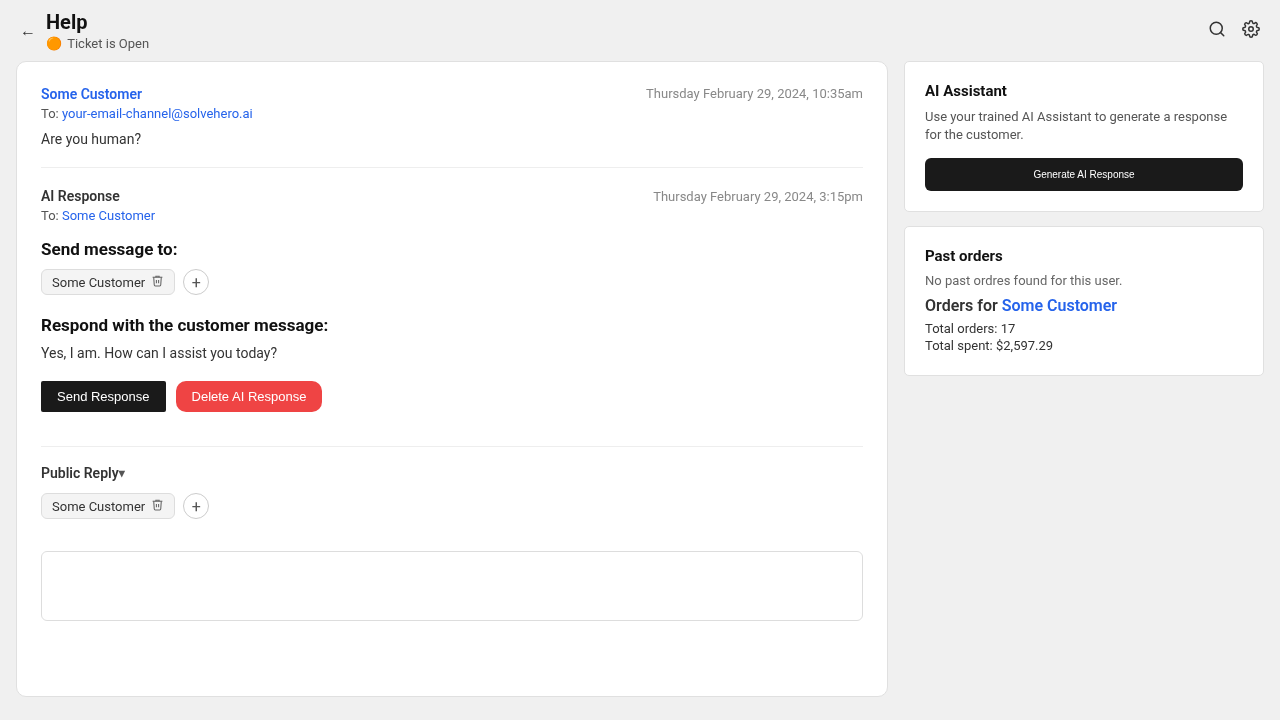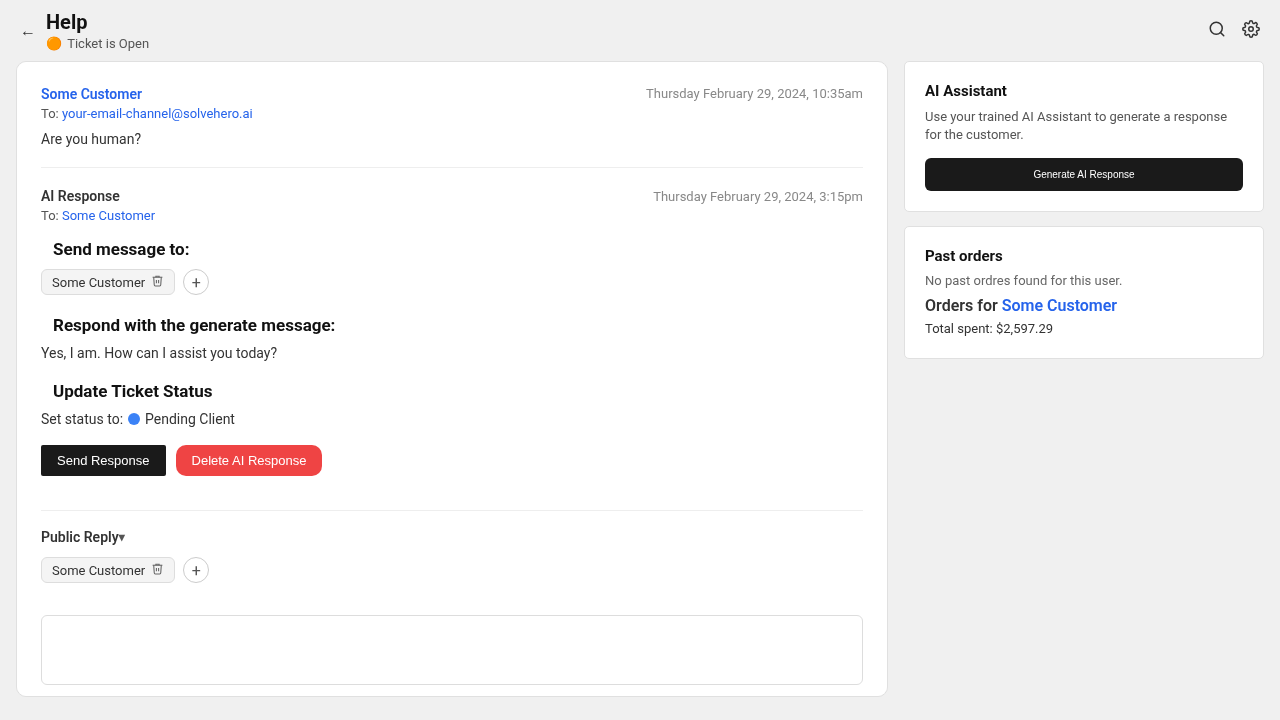--- a/index.html
+++ b/index.html
@@ -132,21 +132,20 @@
     .ai-response-to a {
       color: #2563eb;
       text-decoration: none;
     }
 
     .section-label {
       font-size: 17px;
       font-weight: 700;
       color: #111;
       margin-bottom: 10px;
-      margin-left: 12px;
     }
 
     .recipients-row {
       display: flex;
       align-items: center;
       gap: 8px;
       margin-bottom: 20px;
     }
     .recipient-chip {
       display: flex;
@@ -389,31 +388,23 @@
                 <path d="M19 6l-1 14a2 2 0 0 1-2 2H8a2 2 0 0 1-2-2L5 6"></path>
                 <path d="M10 11v6"></path>
                 <path d="M14 11v6"></path>
                 <path d="M9 6V4h6v2"></path>
               </svg>
           </span>
         </div>
         <div class="add-btn">+</div>
       </div>
 
-      <div class="section-label">Respond with the generate message:</div>
+      <div class="section-label">Respond with the customer message:</div>
       <div class="respond-message-body">Yes, I am. How can I assist you today?</div>
 
-      <div class="update-status-section">
-        <div class="section-label">Update Ticket Status</div>
-        <div class="status-line">
-          <span>Set status to:</span>
-          <span class="status-dot-blue"></span>
-          <span>Pending Client</span>
-        </div>
-      </div>
 
       <div class="action-buttons">
         <button class="btn-dark">Send Response</button>
         <button class="btn-red">Delete AI Response</button>
       </div>
     </div>
 
     <div class="public-reply-section">
       <div class="public-reply-header">
         <span>Public Reply</span>
@@ -451,18 +442,19 @@
       <button class="generate-btn">Generate AI Response</button>
     </div>
 
     <div class="panel-card">
       <div class="panel-card-title">Past orders</div>
       <div class="past-orders-no-data">No past ordres found for this user.</div>
       <div class="past-orders-for">
         <span>Orders for</span>
         <a>Some Customer</a>
       </div>
+      <div class="past-orders-stat">Total orders: 17</div>
       <div class="past-orders-stat">Total spent: $2,597.29</div>
     </div>
 
   </div>
 
 </div>
 
 </body></html>

